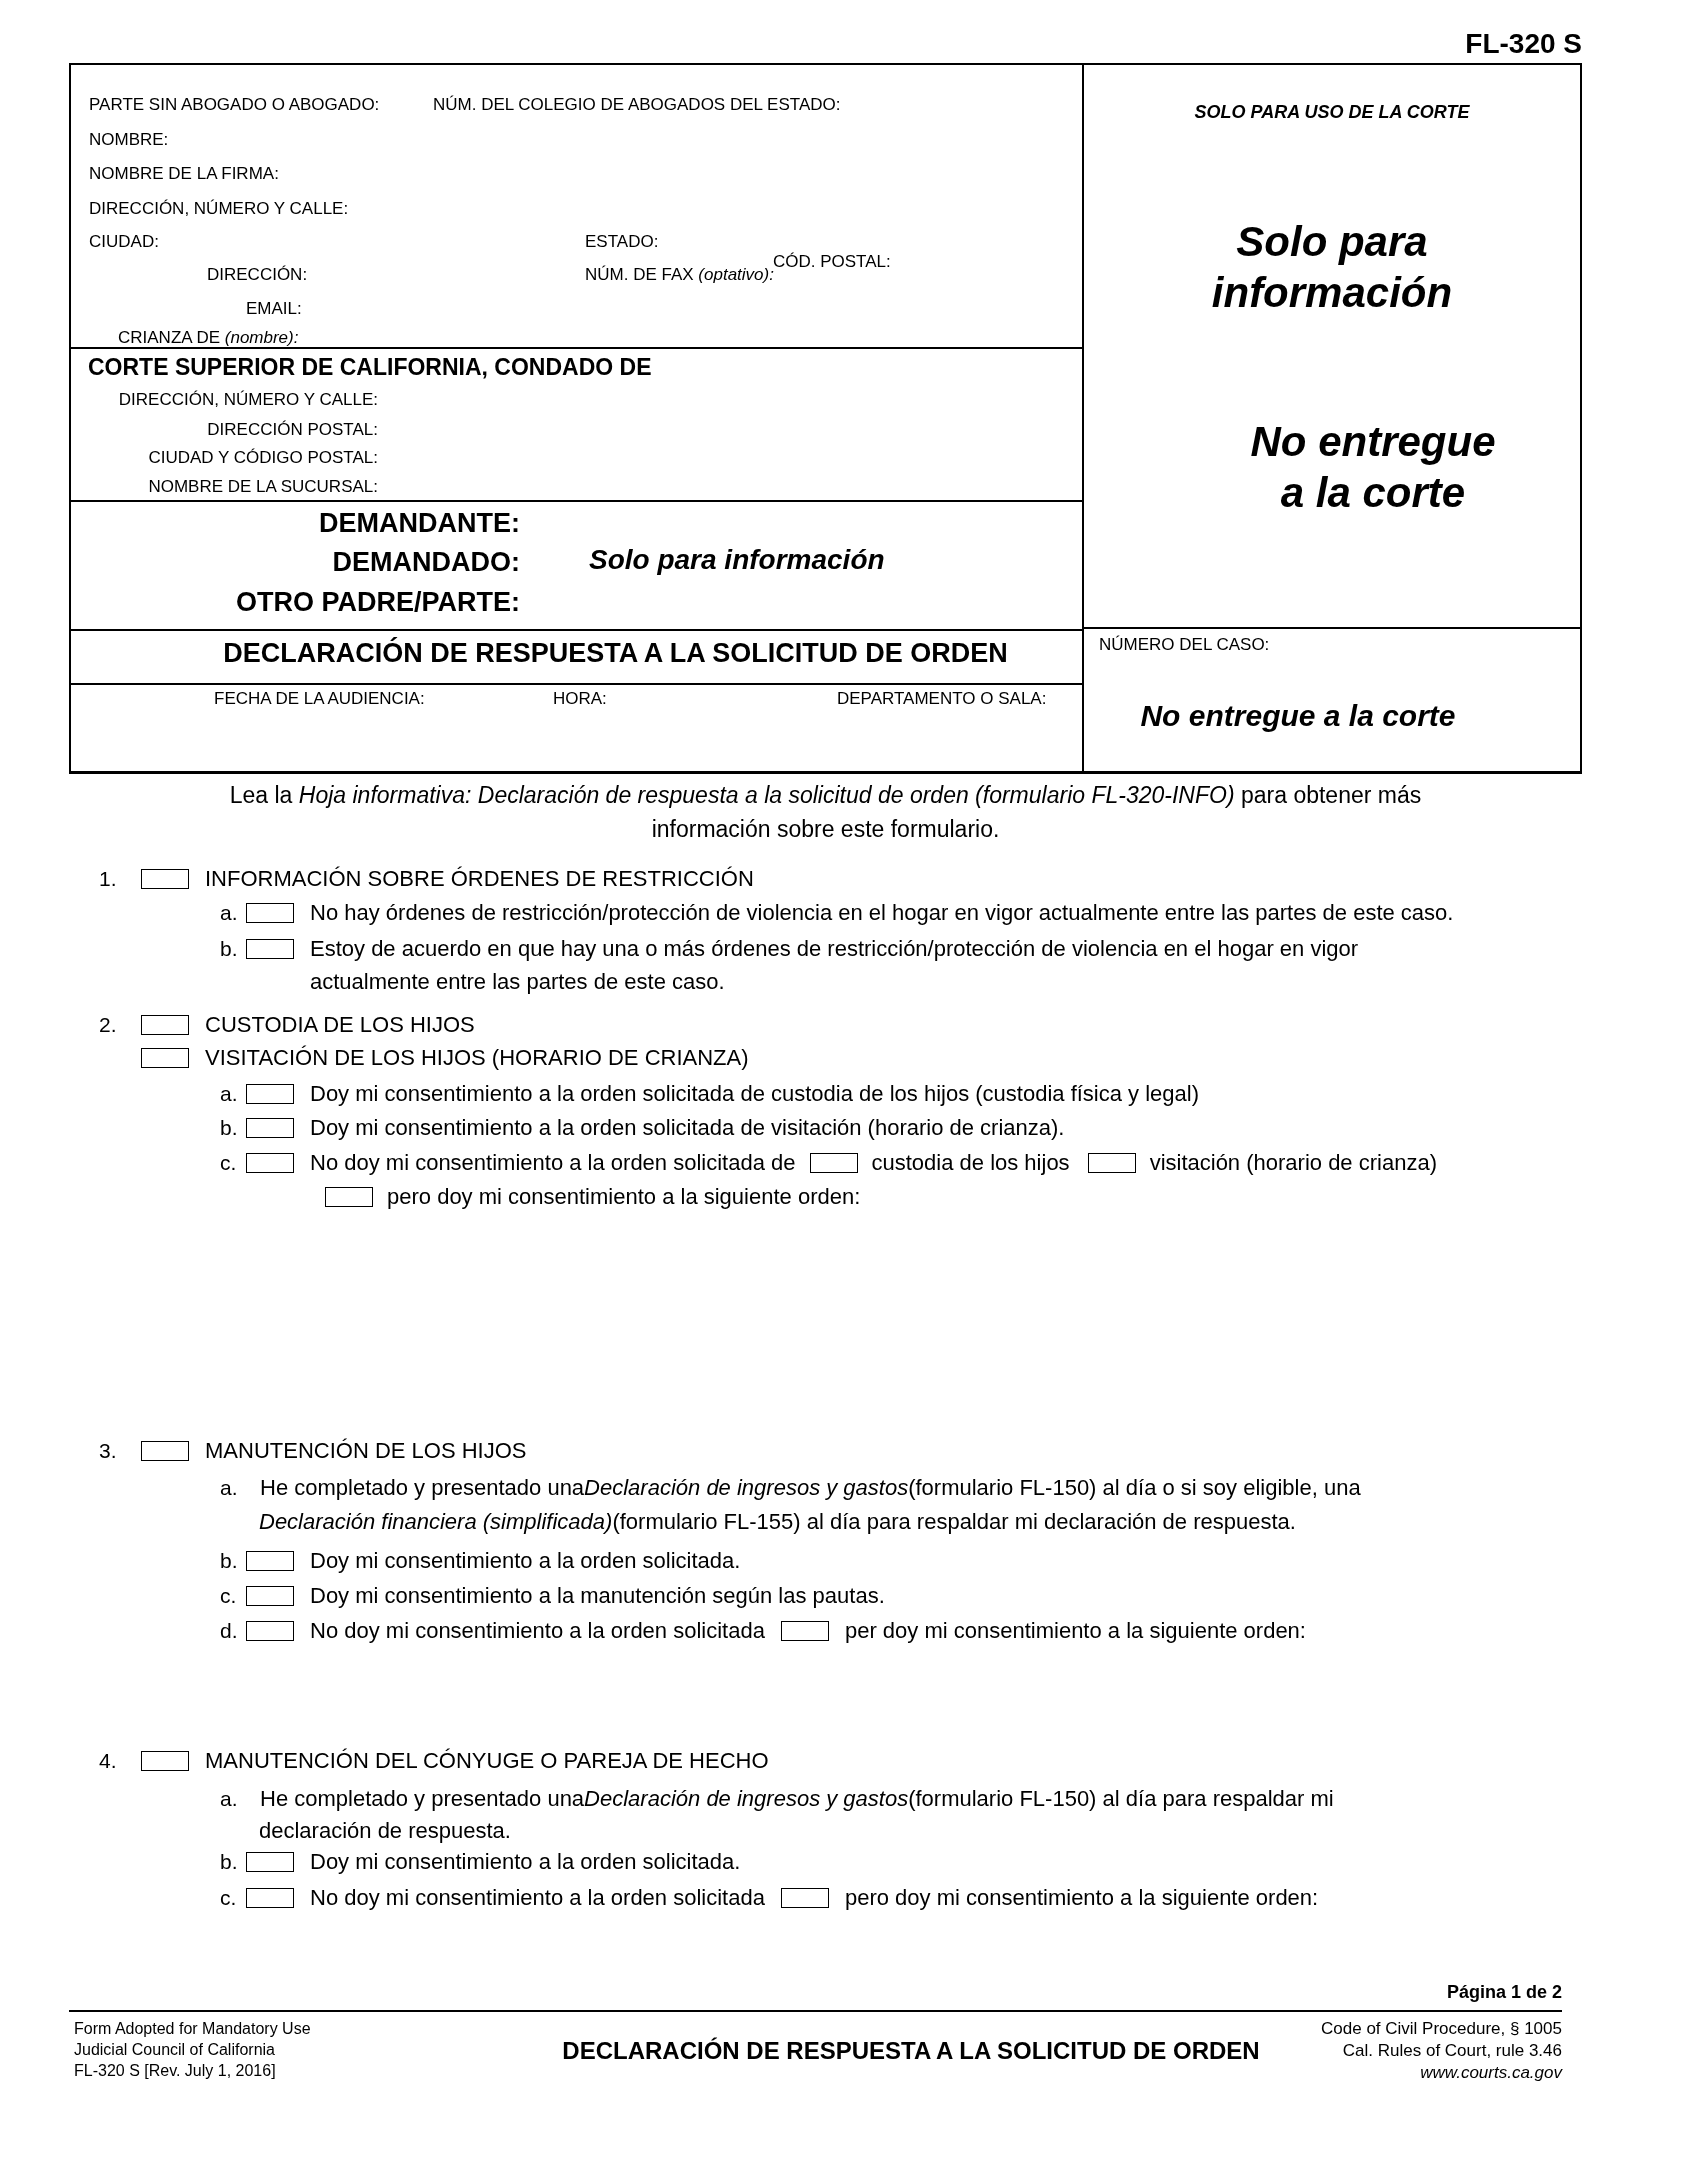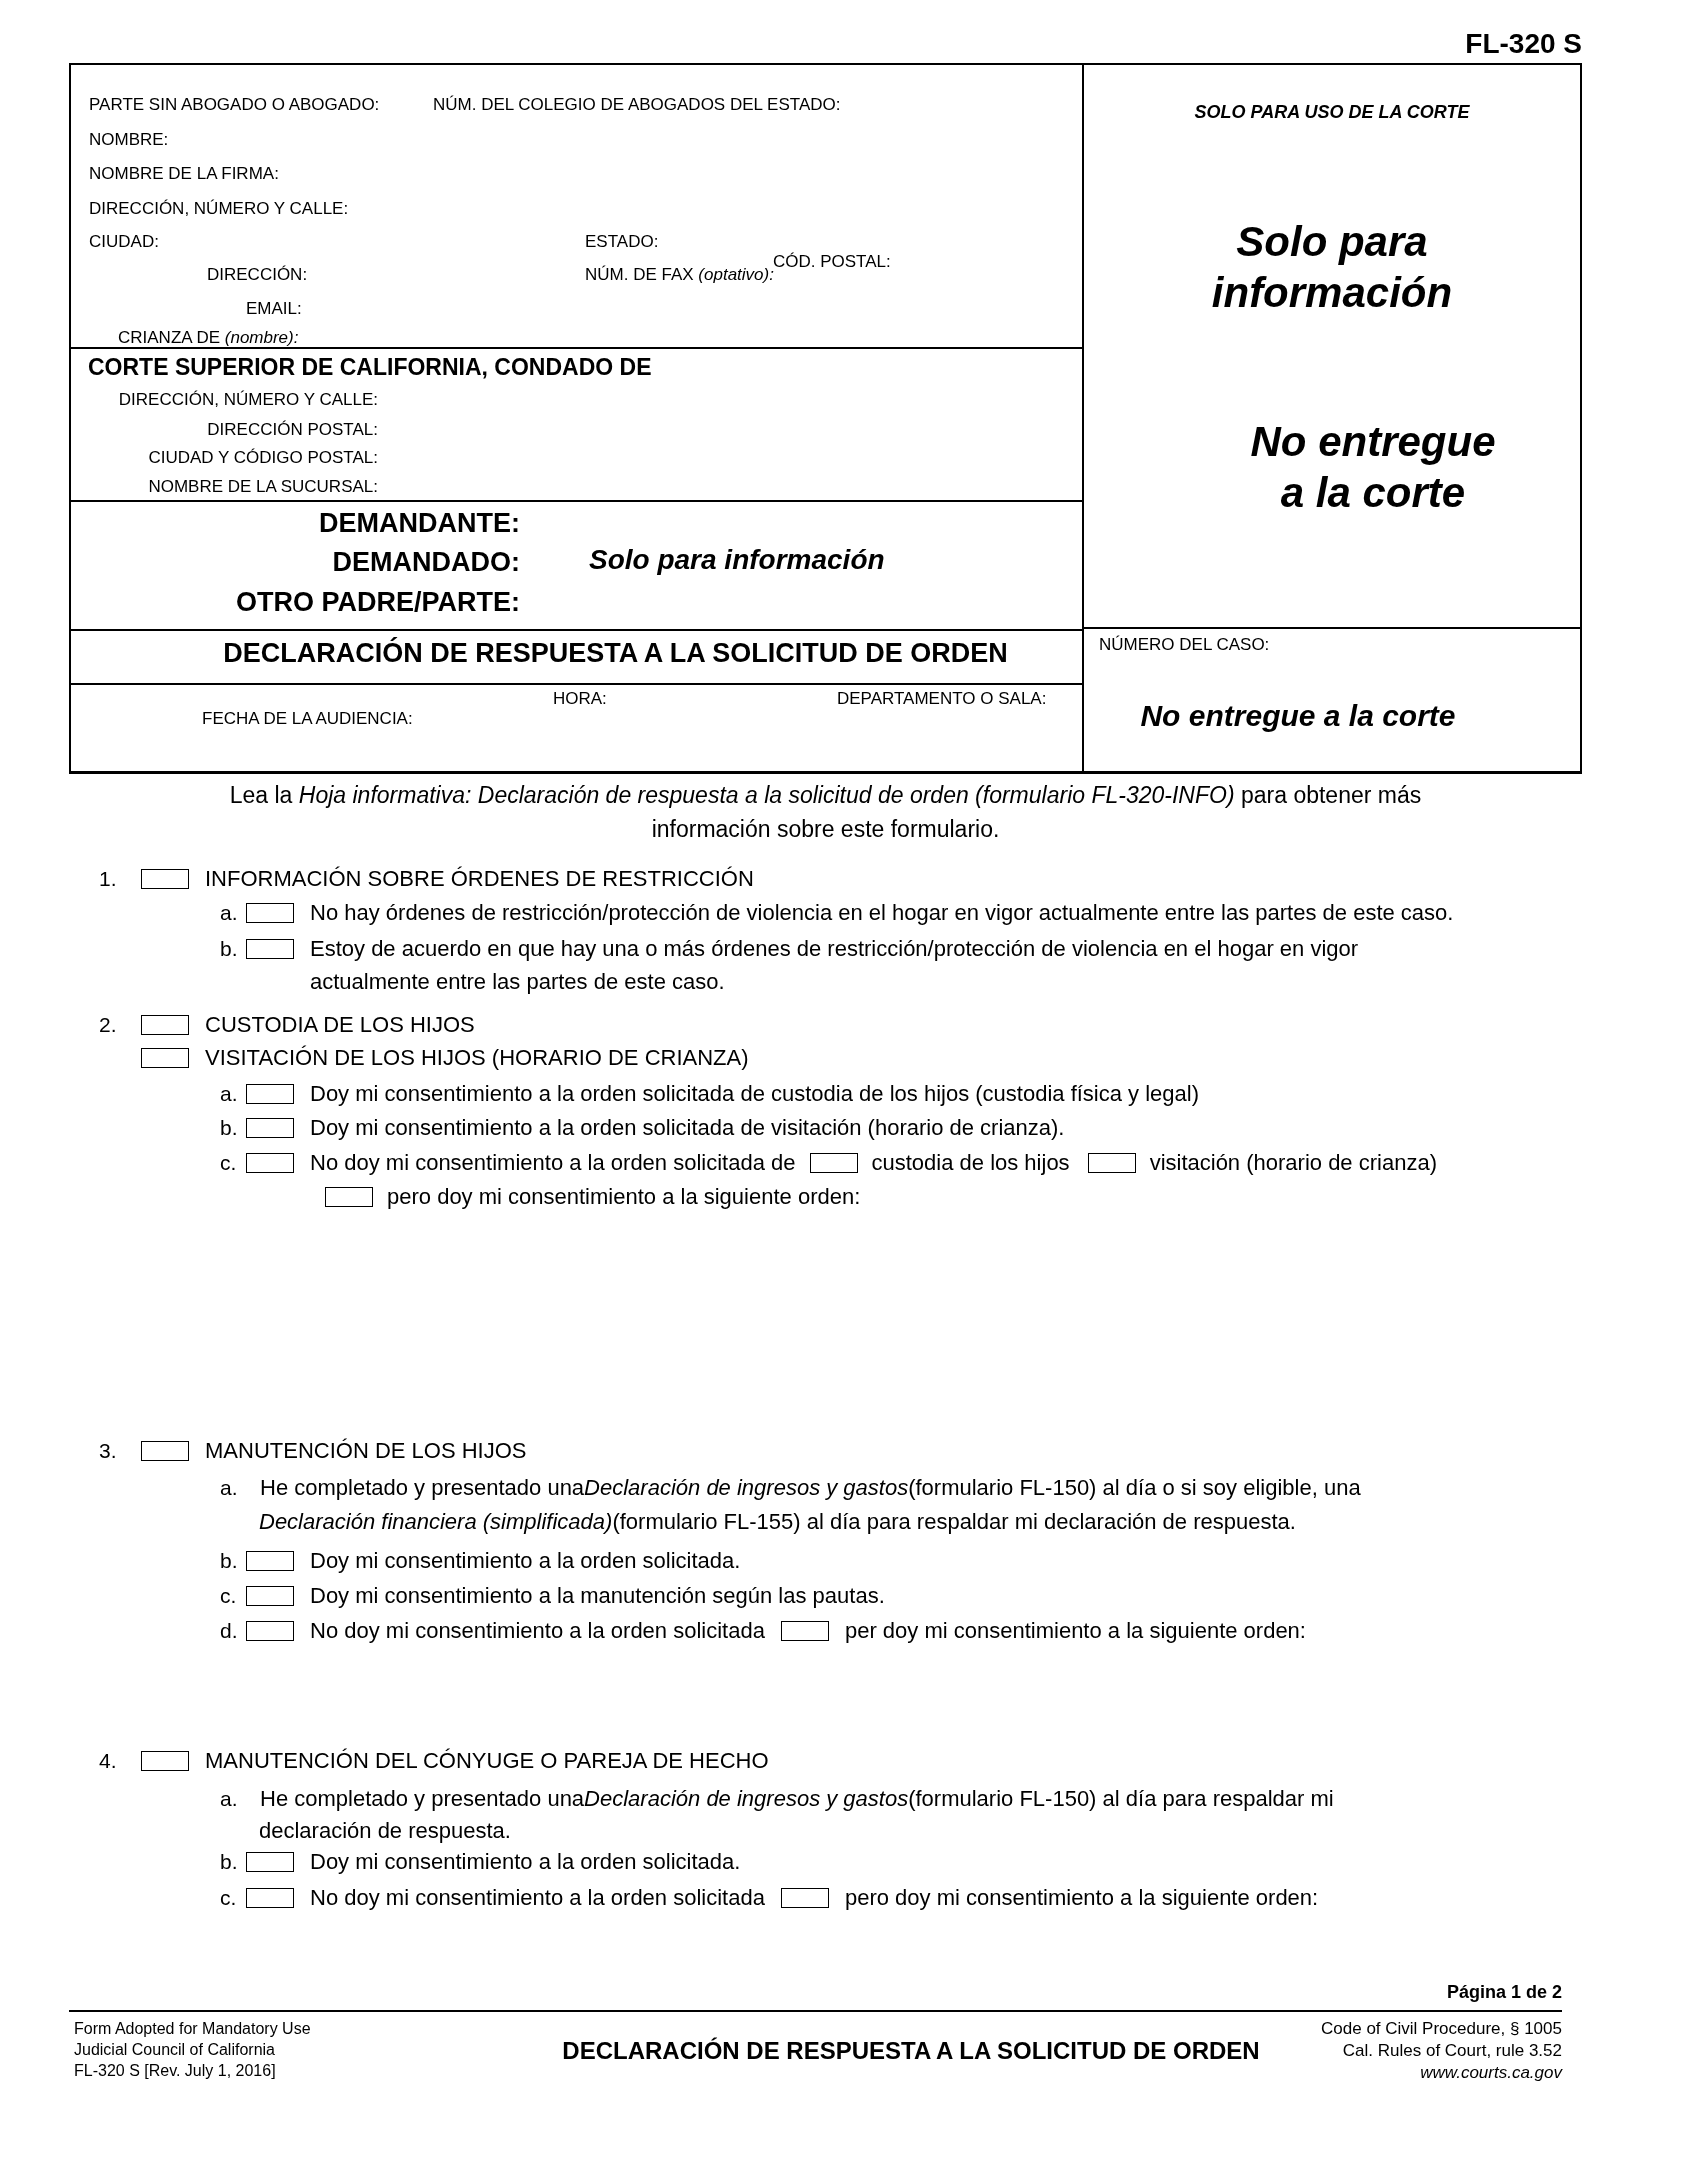--- a/index.html
+++ b/index.html
@@ -66,21 +66,21 @@
   <div class="abs lbl right" style="left:89px;top:448px;width:289px;">CIUDAD Y CÓDIGO POSTAL:</div>
   <div class="abs lbl right" style="left:89px;top:477px;width:289px;">NOMBRE DE LA SUCURSAL:</div>
 
   <div class="abs b right" style="left:129px;top:508px;width:391px;font-size:27px;">DEMANDANTE:</div>
   <div class="abs b right" style="left:129px;top:547px;width:391px;font-size:27px;">DEMANDADO:</div>
   <div class="abs b right" style="left:129px;top:587px;width:391px;font-size:27px;">OTRO PADRE/PARTE:</div>
   <div class="abs stamp" style="left:589px;top:544px;font-size:28px;">Solo para información</div>
 
   <div class="abs b center" style="left:109px;top:638px;width:1013px;font-size:27px;white-space:nowrap;">DECLARACIÓN DE RESPUESTA A LA SOLICITUD DE ORDEN</div>
 
-  <div class="abs lbl" style="left:202px;top:689px;margin-top:20px;">FECHA DE LA AUDIENCIA:</div>
+  <div class="abs lbl" style="left:214px;top:689px;">FECHA DE LA AUDIENCIA:</div>
   <div class="abs lbl" style="left:553px;top:689px;">HORA:</div>
   <div class="abs lbl" style="left:837px;top:689px;">DEPARTAMENTO O SALA:</div>
 
   <div class="abs stamp center" style="left:1082px;top:102px;width:500px;font-size:18px;">SOLO PARA USO DE LA CORTE</div>
   <div class="abs stamp center" style="left:1082px;top:216px;width:500px;font-size:42px;line-height:51px;">
     <div>Solo para</div>
     <div>información</div>
   </div>
   <div class="abs stamp center" style="left:1126px;top:416px;width:494px;font-size:42px;line-height:51px;">
     <div>No entregue</div>
@@ -209,18 +209,18 @@
   <div class="abs" style="left:74px;top:2018px;font-size:16px;line-height:21px;">
     <div>Form Adopted for Mandatory Use</div>
     <div>Judicial Council of California</div>
     <div>FL-320 S [Rev. July 1, 2016]</div>
   </div>
 
   <div class="abs b center" style="left:238px;top:2037px;width:1346px;font-size:24px;white-space:nowrap;">DECLARACIÓN DE RESPUESTA A LA SOLICITUD DE ORDEN</div>
 
   <div class="abs right" style="left:1089px;top:2018px;width:473px;font-size:17px;line-height:22px;">
     <div>Code of Civil Procedure, § 1005</div>
-    <div>Cal. Rules of Court, rule 3.52</div>
+    <div>Cal. Rules of Court, rule 3.46</div>
     <div class="it">www.courts.ca.gov</div>
   </div>
 
 </div>
 
 
 </body></html>

